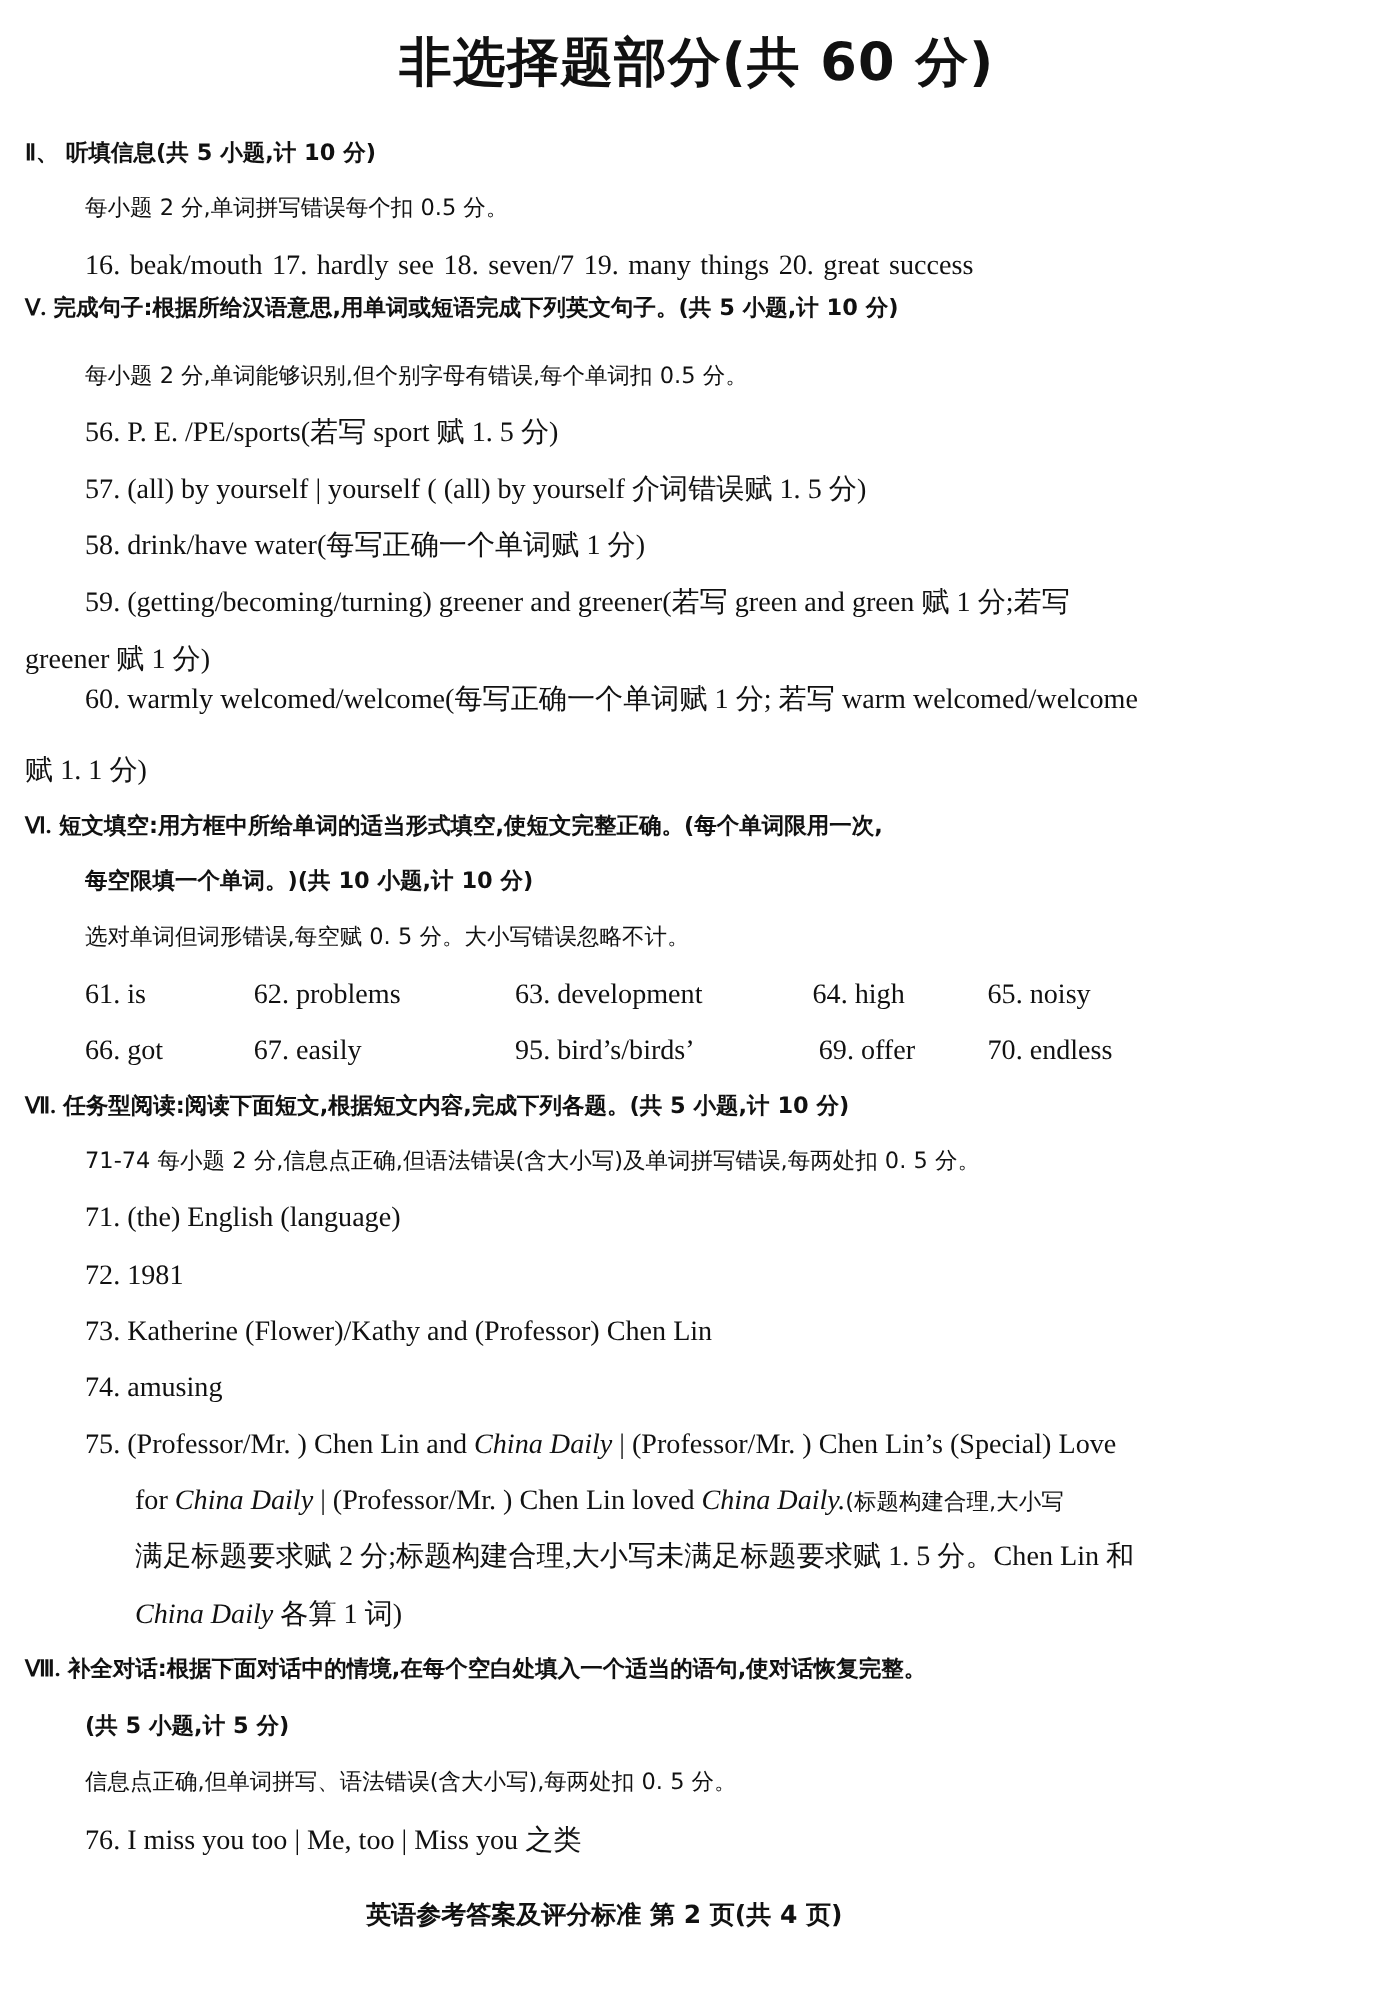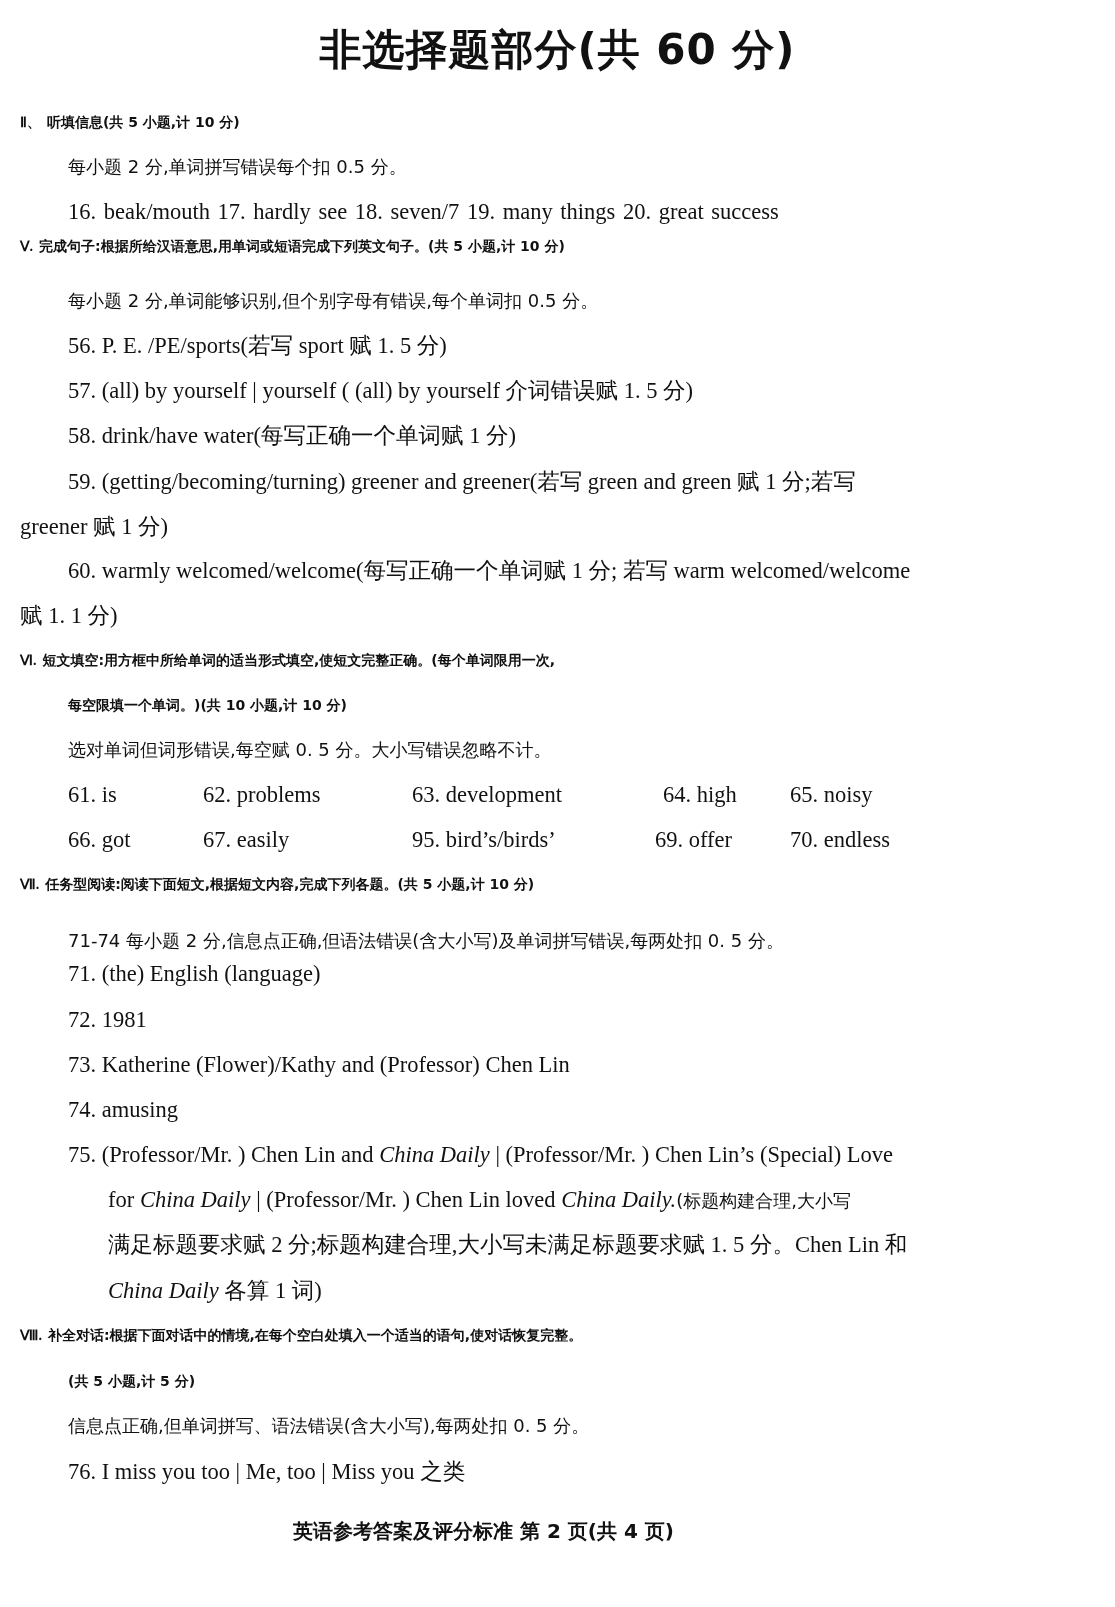--- a/index.html
+++ b/index.html
@@ -11,21 +11,21 @@
   .title {
     position:absolute; left:0; width:1115px; top:22px; text-align:center;
     font-family:"DejaVu Sans","Liberation Sans",sans-serif;
     font-weight:bold; font-size:42px; letter-spacing:1px;
   }
   .line {
     position:absolute; white-space:nowrap; font-size:22.5px; line-height:30px;
   }
   .heading {
     font-family:"DejaVu Sans","Liberation Sans",sans-serif;
-    font-weight:bold; font-size:14px;
+    font-weight:bold; font-size:18px;
   }
   .roman { font-family:"Liberation Serif",serif; font-weight:bold; margin-right:6px; }
   .cn { font-family:"DejaVu Sans","Liberation Sans",sans-serif; font-size:18px; }
   .ind1 { left:68px; }
   .ind0 { left:20px; }
   .ind2 { left:108px; }
   .grid-row { position:absolute; left:68px; height:30px; font-size:22.5px; line-height:30px; }
   .grid-row span { position:absolute; white-space:nowrap; }
   i { font-style:italic;margin-top:44px; }
   .footer {
@@ -46,47 +46,47 @@
 
 <div class="line ind0 heading" style="top:231px;">
   <span class="roman">Ⅴ.</span><span>完成句子:根据所给汉语意思,用单词或短语完成下列英文句子。(共 5 小题,计 10 分)</span>
 </div>
 <div class="line ind1 cn" style="top:286px;">每小题 2 分,单词能够识别,但个别字母有错误,每个单词扣 0.5 分。</div>
 <div class="line ind1" style="top:331px;">56. P. E. /PE/sports(若写 sport 赋 1. 5 分)</div>
 <div class="line ind1" style="top:376px;">57. (all) by yourself | yourself ( (all) by yourself 介词错误赋 1. 5 分)</div>
 <div class="line ind1" style="top:421px;">58. drink/have water(每写正确一个单词赋 1 分)</div>
 <div class="line ind1" style="top:467px;">59. (getting/becoming/turning)  greener  and  greener(若写  green  and  green  赋  1  分;若写</div>
 <div class="line ind0" style="top:512px;">greener 赋 1 分)</div>
-<div class="line ind1" style="top:556px;text-align:center;">60. warmly welcomed/welcome(每写正确一个单词赋 1 分; 若写 warm welcomed/welcome</div>
+<div class="line ind1" style="top:544px;text-align:center;">60. warmly welcomed/welcome(每写正确一个单词赋 1 分; 若写 warm welcomed/welcome</div>
 <div class="line ind0" style="top:601px;">赋 1. 1 分)</div>
 
 <div class="line ind0 heading" style="top:645px;">
   <span class="roman">Ⅵ.</span><span>短文填空:用方框中所给单词的适当形式填空,使短文完整正确。(每个单词限用一次,</span>
 </div>
 <div class="line ind1 heading" style="top:690px;">每空限填一个单词。)(共 10 小题,计 10 分)</div>
 <div class="line ind1 cn" style="top:735px;">选对单词但词形错误,每空赋 0. 5 分。大小写错误忽略不计。</div>
 <div class="grid-row" style="top:780px;">
   <span style="left:0;">61. is</span>
   <span style="left:135px;">62. problems</span>
   <span style="left:344px;">63. development</span>
-  <span style="left:595px;text-align:center;">64. high</span>
+  <span style="left:582px;text-align:center;">64. high</span>
   <span style="left:722px;">65. noisy</span>
 </div>
 <div class="grid-row" style="top:825px;">
   <span style="left:0;">66. got</span>
   <span style="left:135px;">67. easily</span>
   <span style="left:344px;">95. bird’s/birds’</span>
   <span style="left:587px;">69. offer</span>
   <span style="left:722px;">70. endless</span>
 </div>
 
 <div class="line ind0 heading" style="top:869px;">
   <span class="roman">Ⅶ.</span><span>任务型阅读:阅读下面短文,根据短文内容,完成下列各题。(共 5 小题,计 10 分)</span>
 </div>
-<div class="line ind1 cn" style="top:914px;margin-top:12px;">71-74 每小题 2 分,信息点正确,但语法错误(含大小写)及单词拼写错误,每两处扣 0. 5 分。</div>
+<div class="line ind1 cn" style="top:914px;">71-74 每小题 2 分,信息点正确,但语法错误(含大小写)及单词拼写错误,每两处扣 0. 5 分。</div>
 <div class="line ind1" style="top:959px;">71. (the)  English  (language)</div>
 <div class="line ind1" style="top:1005px;">72. 1981</div>
 <div class="line ind1" style="top:1050px;">73. Katherine (Flower)/Kathy and (Professor) Chen Lin</div>
 <div class="line ind1" style="top:1095px;">74. amusing</div>
 <div class="line ind1" style="top:1140px;">
   <span>75. (Professor/Mr. )  Chen Lin and </span><i>China Daily</i><span> | (Professor/Mr. )  Chen Lin’s (Special)  Love</span>
 </div>
 <div class="line ind2" style="top:1185px;">
   <span>for </span><i>China Daily</i><span> | (Professor/Mr. ) Chen Lin loved </span><i>China Daily.</i><span class="cn">(标题构建合理,大小写</span>
 </div>

